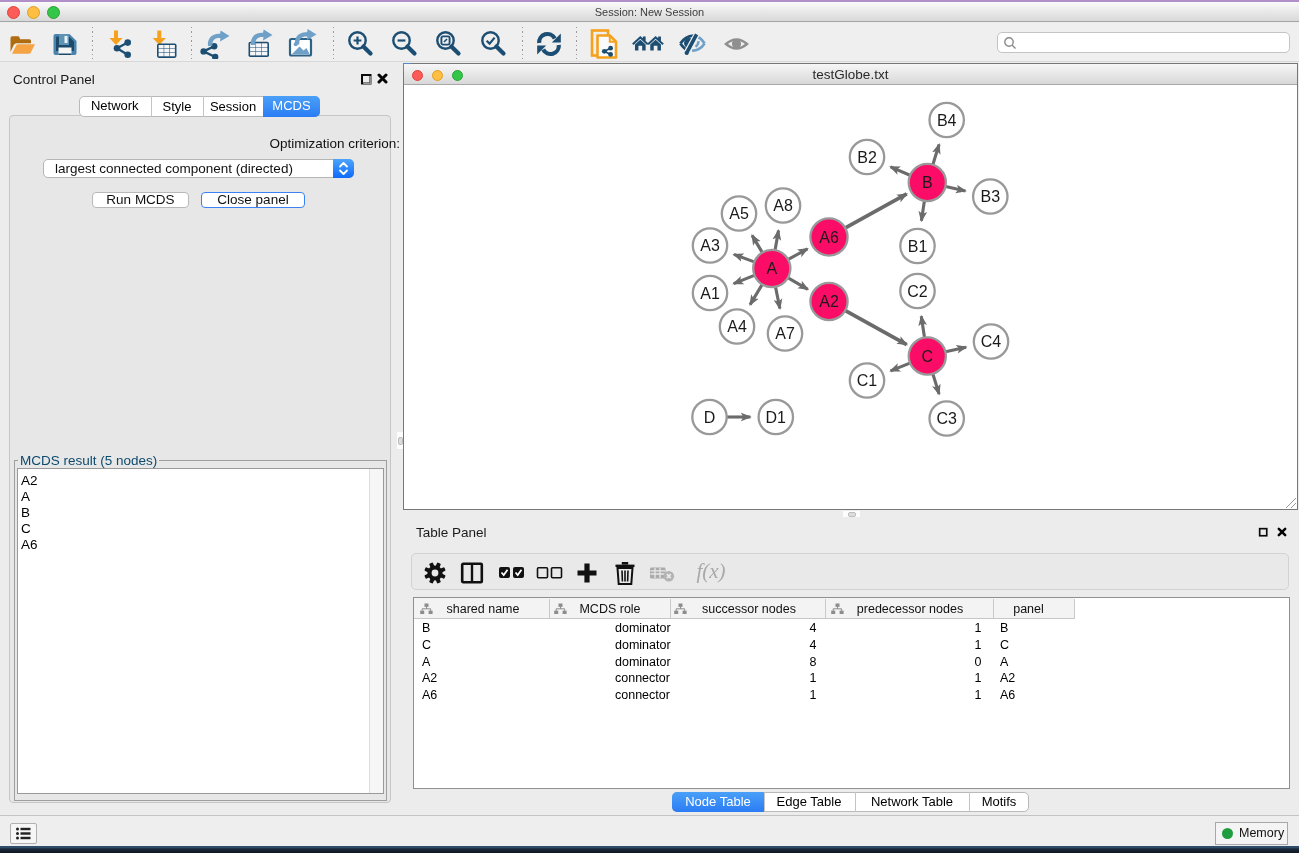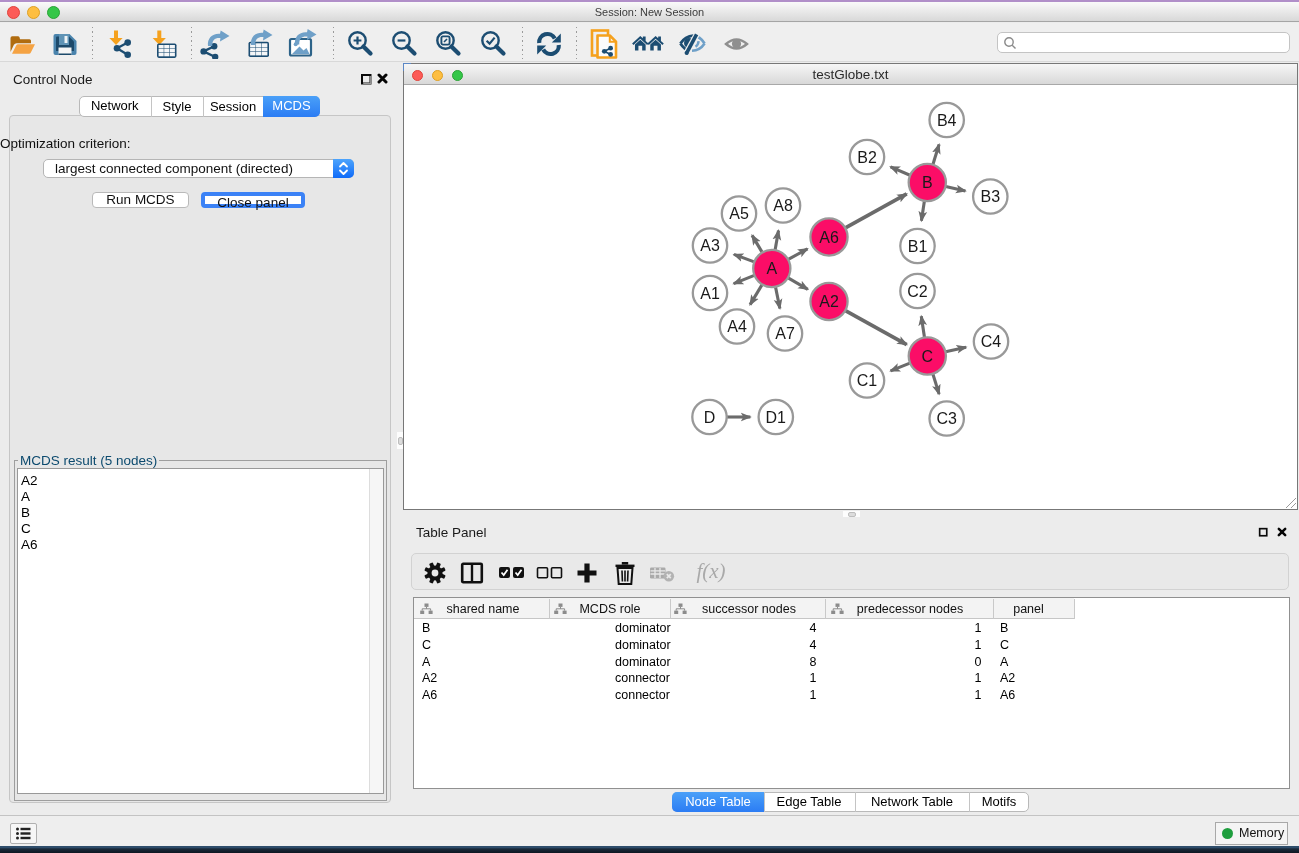--- a/index.html
+++ b/index.html
@@ -153,51 +153,51 @@
     </svg>
 </div>
 
 <div class="abs" style="left:997px;top:32px;width:293px;height:21px;background:#ffffff;border:1px solid #c4c4c4;border-radius:5px;"></div>
 <svg class="abs" style="left:1003px;top:36px;" width="14" height="14" viewBox="0 0 14 14">
     <circle cx="6" cy="6" r="4.2" fill="none" stroke="#8a8a8a" stroke-width="1.4"></circle>
     <line x1="9.2" y1="9.2" x2="12.5" y2="12.5" stroke="#8a8a8a" stroke-width="1.4"></line>
   </svg>
 
 <div class="abs" style="left:0;top:62px;width:401px;height:754px;background:#ececec;"></div>
-<div class="abs" style="left:13px;top:72px;font-size:13.5px;color:#1a1a1a;">Control Node</div>
+<div class="abs" style="left:13px;top:72px;font-size:13.5px;color:#1a1a1a;">Control Panel</div>
 <svg class="abs" style="left:359.5px;top:72.5px;" width="12" height="12" viewBox="0 0 12 12">
     <rect x="2" y="2" width="8.5" height="8.5" fill="none" stroke="#0a0a0a" stroke-width="2"></rect>
     <path d="M10.8 3 V10.4 H3.2" fill="none" stroke="#9a9a9a" stroke-width="1.4"></path>
   </svg>
 <svg class="abs" style="left:377px;top:73px;" width="11" height="11" viewBox="0 0 11 11">
     <path d="M2 2 L9 9 M9 2 L2 9" stroke="#050505" stroke-width="3" stroke-linecap="round"></path>
   </svg>
 
 <div class="abs" style="left:9px;top:115px;width:382px;height:688px;background:#e7e7e7;border:1px solid #c6c6c6;border-radius:4px;"></div>
 
 <div class="abs" style="left:78.5px;top:96px;width:241.5px;height:20.5px;background:#ffffff;border:1px solid #b9b9b9;border-radius:5px;"></div>
 <div class="abs" style="left:151px;top:96px;width:1px;height:20.5px;background:#c4c4c4;"></div>
 <div class="abs" style="left:203px;top:96px;width:1px;height:20.5px;background:#c4c4c4;"></div>
 <div class="abs" style="left:263px;top:96px;width:57px;height:20.5px;background:linear-gradient(#4aa0f8,#2b7cf4);border-radius:0 5px 5px 0;"></div>
 <div class="abs" style="left:78.5px;top:96px;width:72.5px;height:20.5px;text-align:center;line-height:20.5px;font-size:13px;color:#000;">Network</div>
 <div class="abs" style="left:151px;top:96px;width:52px;height:21px;text-align:center;line-height:21px;font-size:13px;color:#000;">Style</div>
 <div class="abs" style="left:203px;top:96px;width:60px;height:21px;text-align:center;line-height:21px;font-size:13px;color:#000;">Session</div>
 <div class="abs" style="left:263px;top:96px;width:57px;height:20.5px;text-align:center;line-height:20.5px;font-size:13px;color:#fff;">MCDS</div>
 
-<div class="abs" style="left:0;top:136px;width:400px;text-align:left;font-size:13.5px;color:#111;">Optimization criterion:</div>
+<div class="abs" style="left:0;top:136px;width:400px;text-align:right;font-size:13.5px;color:#111;">Optimization criterion:</div>
 <div class="abs" style="left:43px;top:159px;width:311px;height:19px;background:#fff;border:1px solid #b5b5b5;border-radius:5px;"></div>
 <div class="abs" style="left:55px;top:160px;width:280px;font-size:13.5px;color:#111;line-height:18px;">largest connected component (directed)</div>
 <div class="abs" style="left:333px;top:159px;width:21px;height:19px;background:linear-gradient(#4da4fc,#0f6bf9);border-radius:0 5px 5px 0;"></div>
 <svg class="abs" style="left:336px;top:161px;" width="15" height="15" viewBox="0 0 15 15">
     <path d="M4 5.5 L7.5 2 L11 5.5" fill="none" stroke="#fff" stroke-width="1.8" stroke-linecap="round" stroke-linejoin="round"></path>
     <path d="M4 9.5 L7.5 13 L11 9.5" fill="none" stroke="#fff" stroke-width="1.8" stroke-linecap="round" stroke-linejoin="round"></path>
   </svg>
 
 <div class="abs" style="left:92px;top:192px;width:97px;height:16px;background:#fff;border:1px solid #b9b9b9;border-radius:4px;text-align:center;font-size:13.5px;line-height:14px;color:#111;">Run MCDS</div>
-<div class="abs" style="left:201px;top:192px;width:104px;height:16px;background:#fff;border:4px solid #3b82f6;border-radius:4px;text-align:center;font-size:13.5px;line-height:14px;color:#111;">Close panel</div>
+<div class="abs" style="left:201px;top:192px;width:104px;height:16px;background:#fff;border:1px solid #3b82f6;border-radius:4px;text-align:center;font-size:13.5px;line-height:14px;color:#111;">Close panel</div>
 
 <fieldset class="abs" style="left:14px;top:453px;width:373px;height:348px;border:1px solid #9e9e9e;border-radius:0;">
 <legend style="font-size:13.5px;color:#0c4a6e;margin-left:3px;padding:0 2px;">MCDS result (5 nodes)</legend>
 </fieldset>
 <div class="abs" style="left:17px;top:468px;width:367px;height:326px;background:#ffffff;border:1px solid #999;"></div>
 <div class="abs" style="left:369px;top:469px;width:14px;height:324px;background:#f6f6f6;border-left:1px solid #ddd;"></div>
 <div class="abs" style="left:21px;top:473px;font-size:13.5px;color:#000;line-height:16px;">A2<br>A<br>B<br>C<br>A6</div>
 
 <div class="abs" style="left:403px;top:63px;width:895px;height:447px;background:#ffffff;border:1px solid #777;"></div>
 <div class="abs" style="left:404px;top:64px;width:893px;height:21px;background:linear-gradient(#f6f6f6,#d8d8d8);border-bottom:1px solid #a8a8a8;"></div>

